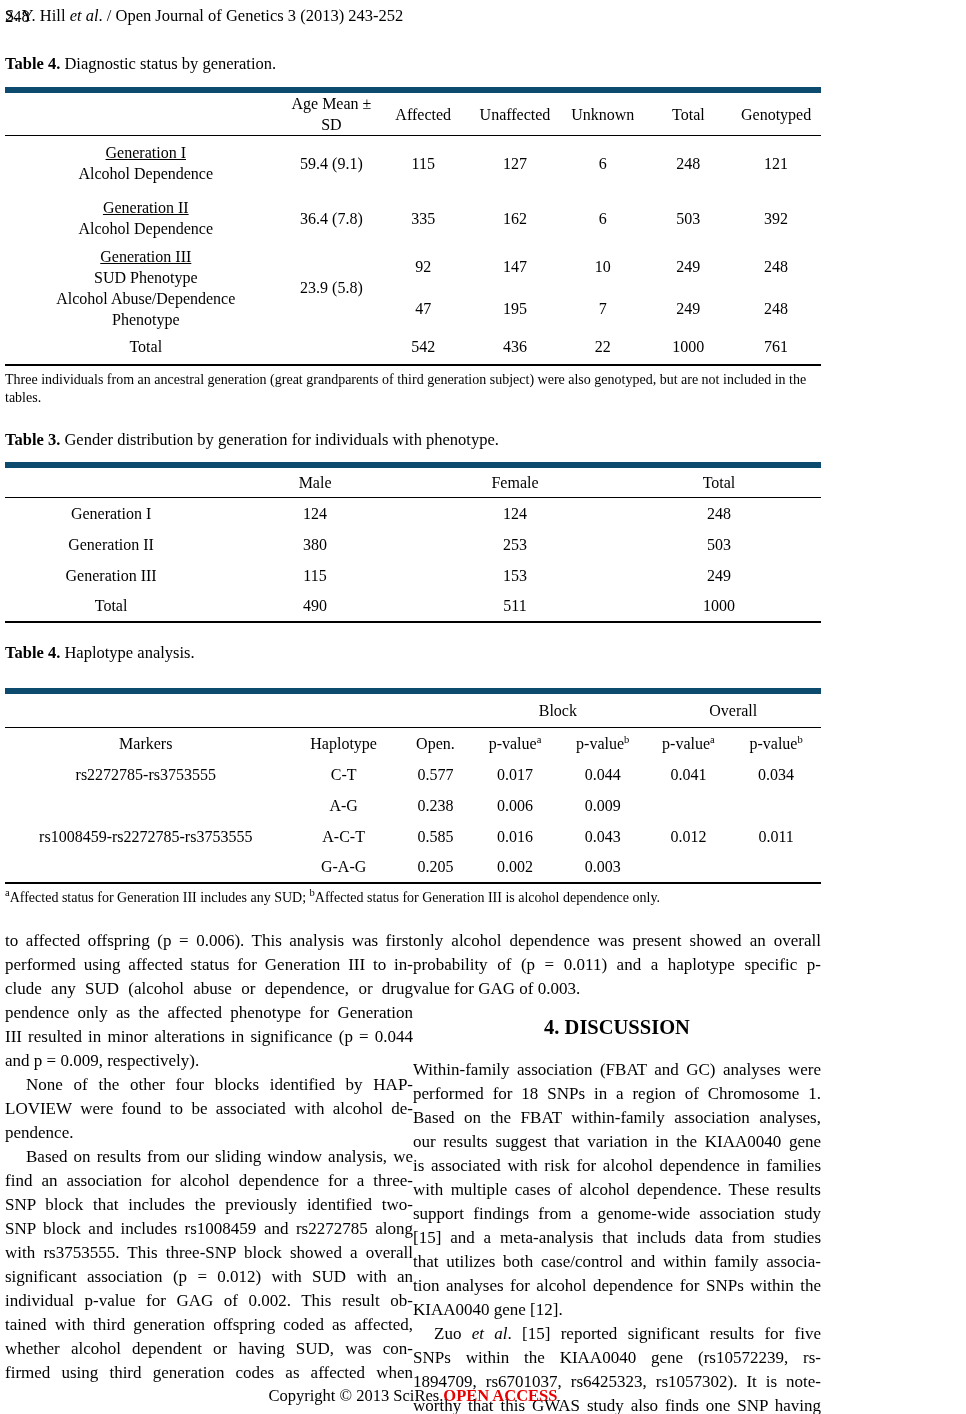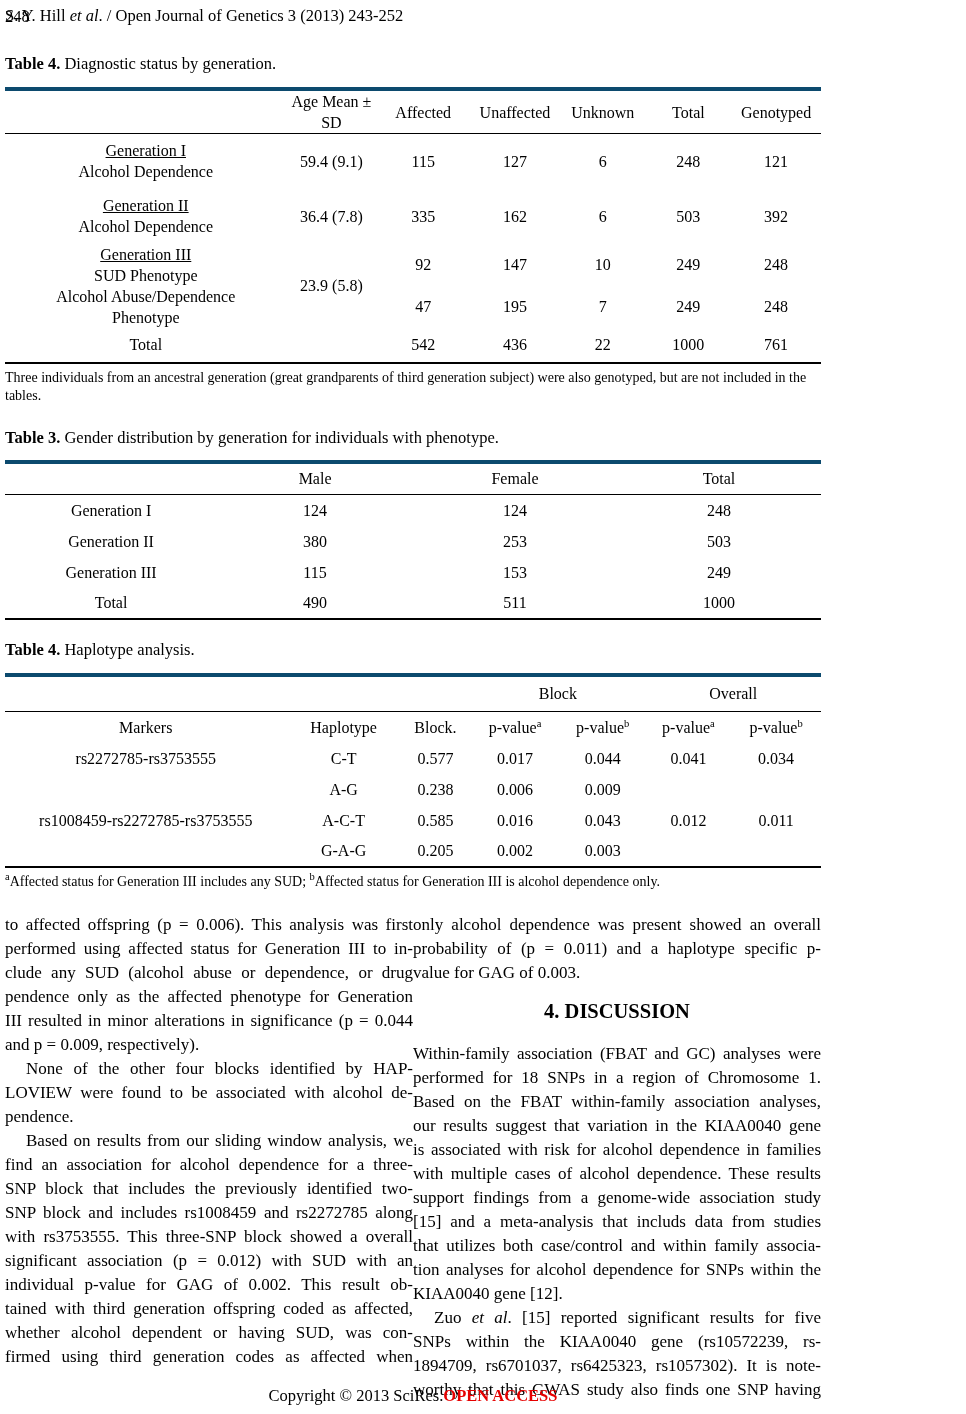--- a/index.html
+++ b/index.html
@@ -21,38 +21,38 @@
 
   
   .cap { font-size:16.5px; margin-top:26px; }
   .cap b { font-weight:bold; }
   .cap3 { margin-top:23px; }
   .cap4 { margin-top:20px; }
 
   
   table.tbl {
     width:100%; border-collapse:collapse; table-layout:fixed;
-    border-top:4px solid #0c4a6e; border-bottom:2px solid #000;
+    border-top:6px solid #0c4a6e; border-bottom:2px solid #000;
     font-size:16px;
   }
   table.tbl th, table.tbl td {
     font-weight:normal; text-align:center; vertical-align:middle;
     padding:0; line-height:21px;
   }
   .t2 { margin-top:13px; }
   .t2 thead tr { height:35px; border-bottom:1.2px solid #000; }
   .t2 tr.g12 { height:55px; }
   .t2 tr.g3  { height:39px; }
   .t2 tr.tot { height:35px; }
 
   .t3 { margin-top:12px; }
   .t3 thead tr { height:33px; border-bottom:1.2px solid #000; }
   .t3 tbody tr { height:31px; }
 
-  .t4 { margin-top:13px; }
+  .t4 { margin-top:25px; }
   .t4 tr.grp { height:37px; border-bottom:1.2px solid #000; }
   .t4 tr.hd  { height:31px; }
   .t4 tbody tr { height:31px; }
 
   .ul { text-decoration:underline; }
   sup { font-size:10.5px; line-height:0; }
 
   
   .fn { font-size:14px; line-height:18px; margin-top:5px; }
 
@@ -225,21 +225,21 @@
       <tr class="grp">
         <th></th>
         <th></th>
         <th></th>
         <th colspan="2">Block</th>
         <th colspan="2">Overall</th>
       </tr>
       <tr class="hd">
         <th>Markers</th>
         <th>Haplotype</th>
-        <th>Block.</th>
+        <th>Open.</th>
         <th><span>p-value</span><sup>a</sup></th>
         <th><span>p-value</span><sup>b</sup></th>
         <th><span>p-value</span><sup>a</sup></th>
         <th><span>p-value</span><sup>b</sup></th>
       </tr>
     </thead>
     <tbody>
       <tr>
         <td>rs2272785-rs3753555</td>
         <td>C-T</td>

